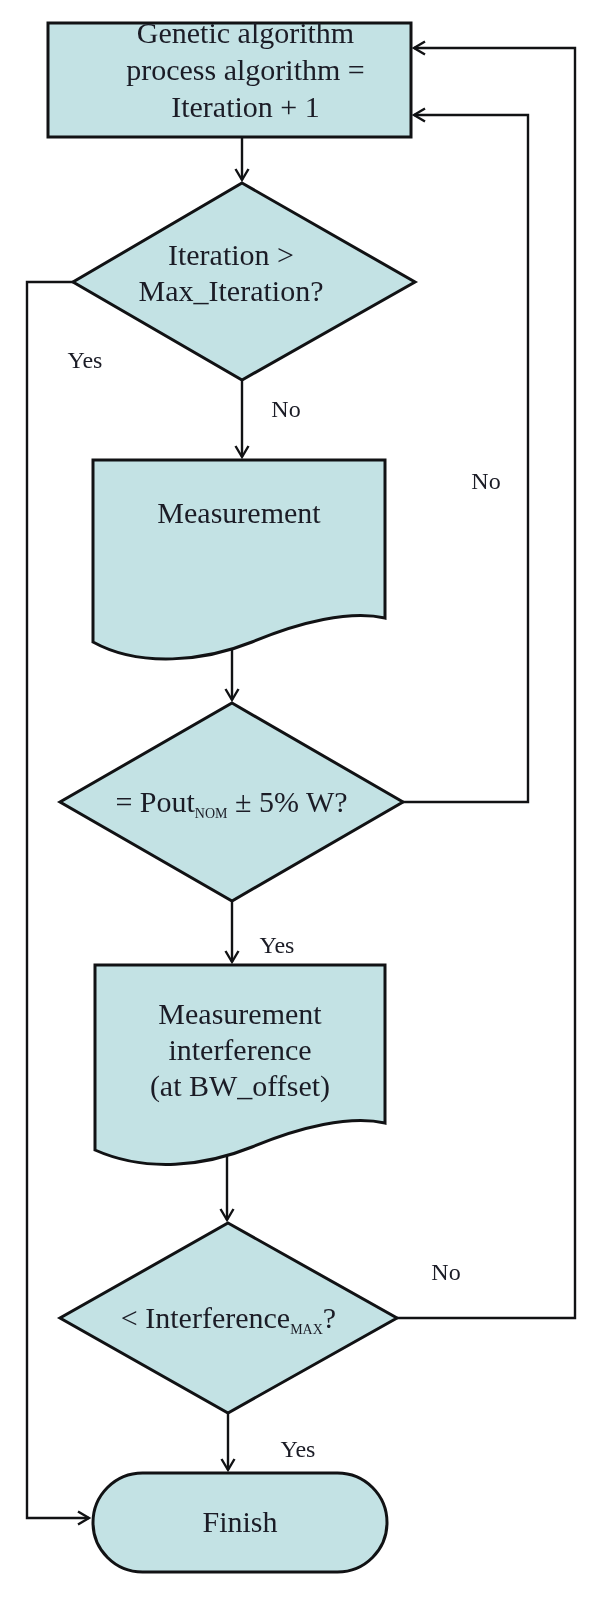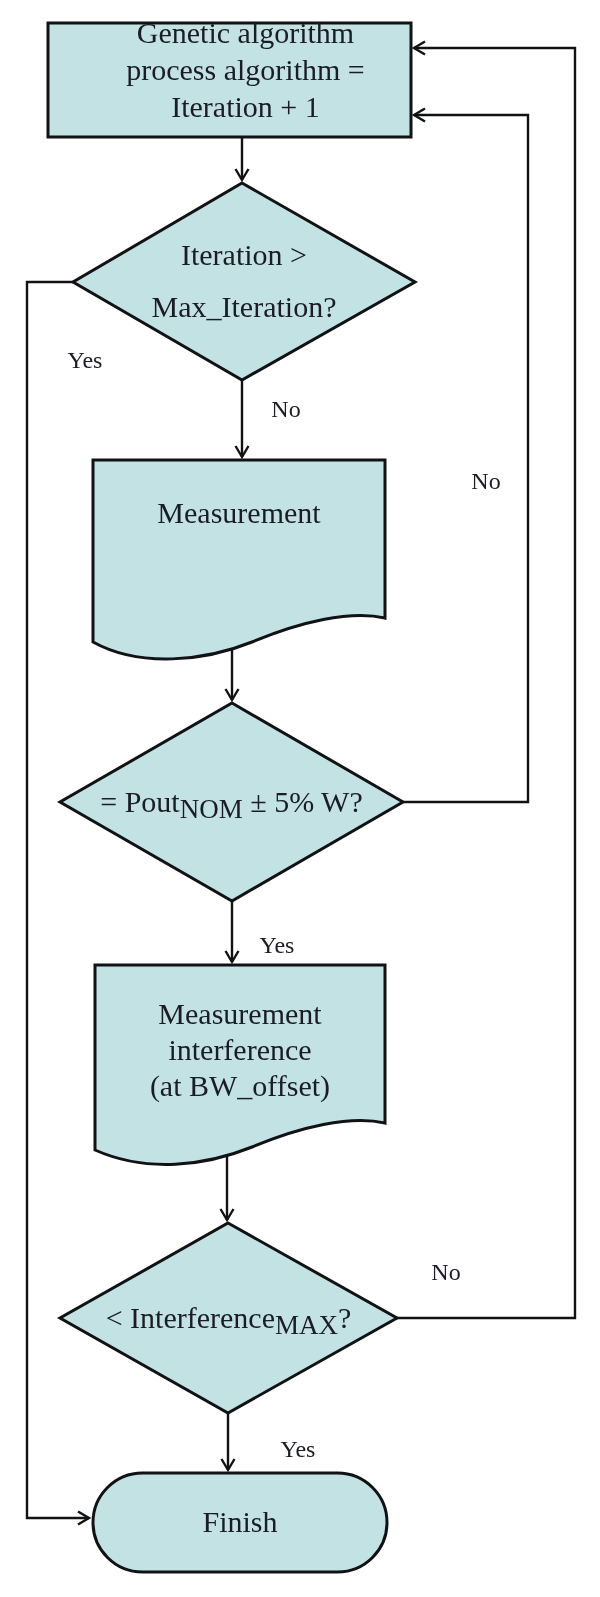--- a/index.html
+++ b/index.html
@@ -28,21 +28,21 @@
     font-size:30px;line-height:37px;
     white-space:nowrap;
   }
   .edgelabel{
     position:absolute;
     width:70px;text-align:center;
     font-size:24px;line-height:38px;
     white-space:nowrap;
   }
   sub.smallcap{
-    font-size:27px;
+    font-size:14px;
     vertical-align:-6px;
     line-height:0;
   }
 </style>
 </head>
 <body>
 
 <div id="stage">
 
   <svg id="chart-svg" width="600" height="1597" viewBox="0 0 600 1597">
@@ -70,21 +70,21 @@
     <polygon class="shape" points="228,1223 397,1318 228,1413 60,1318"></polygon>
     <rect class="shape" x="93" y="1473" width="294" height="99" rx="49.5" ry="49.5"></rect>
   </svg>
 
   <div class="nodetext" style="left:48px;top:23px;width:363px;height:92px;margin-left:16px;">
     <span>Genetic algorithm</span>
     <span>process algorithm =</span>
     <span>Iteration + 1</span>
   </div>
 
-  <div class="nodetext" style="left:73px;top:237px;width:342px;line-height:36px;gap:16px;">
+  <div class="nodetext" style="left:60px;top:237px;width:342px;line-height:36px;">
     <span>Iteration &gt;</span>
     <span>Max_Iteration?</span>
   </div>
 
   <div class="nodetext" style="left:93px;top:494px;width:292px;">
     <span>Measurement</span>
   </div>
 
   <div class="nodetext" style="left:60px;top:783px;width:343px;line-height:38px;">
     <span>

